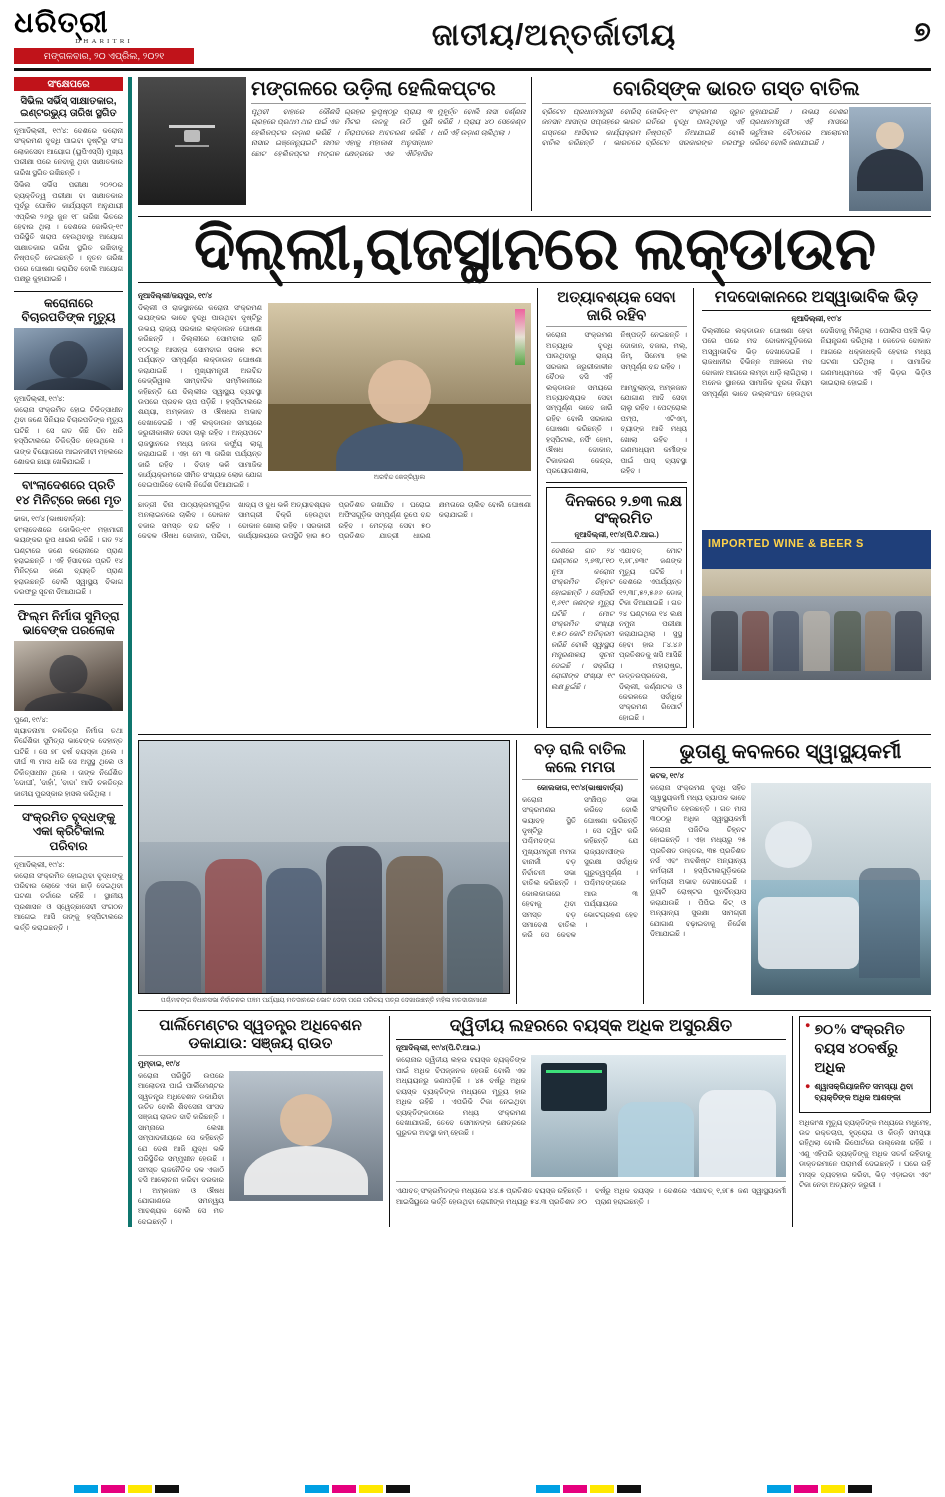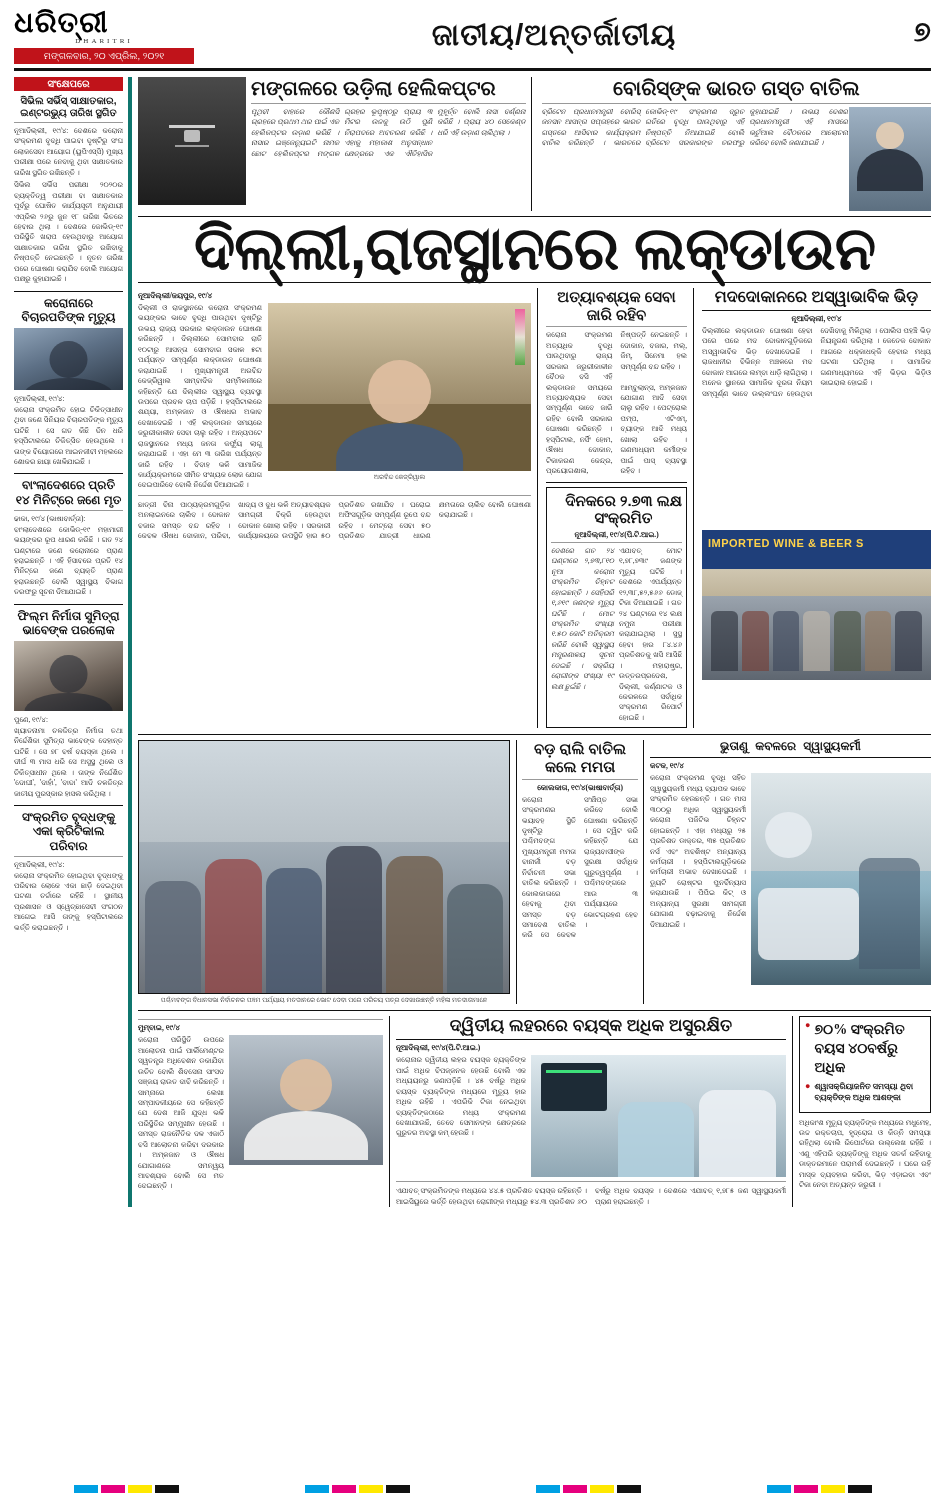--- a/index.html
+++ b/index.html
@@ -282,41 +282,42 @@
         </div>
 
         <div style="flex:0 0 128px; border-left:1px solid #111; border-right:1px solid #111; padding:0 5px;">
           <div class="head-m" style="text-align:center;">ବଡ଼ ରାଲି ବାତିଲ କଲେ ମମତା</div>
           <div class="thin" style="margin:3px 0;"></div>
           <div class="dateline">କୋଲକାତା, ୧୯/୪(ଭାଷାବାର୍ତ୍ତା)</div>
           <div class="body-txt twocol">କରୋନା ସଂକ୍ରମଣର ଭୟାବହ ସ୍ଥିତି ଦୃଷ୍ଟିରୁ ପଶ୍ଚିମବଙ୍ଗ ମୁଖ୍ୟମନ୍ତ୍ରୀ ମମତା ବାନାର୍ଜୀ ବଡ଼ ନିର୍ବାଚନୀ ସଭା ବାତିଲ କରିଛନ୍ତି । କୋଲକାତାରେ ହେବାକୁ ଥିବା ସମସ୍ତ ବଡ଼ ସମାବେଶ ବାତିଲ କରି ସେ କେବଳ ସଂକ୍ଷିପ୍ତ ସଭା କରିବେ ବୋଲି ଘୋଷଣା କରିଛନ୍ତି । ସେ ଟ୍ୱିଟ କରି କହିଛନ୍ତି ଯେ ରାଜ୍ୟବାସୀଙ୍କ ସୁରକ୍ଷା ସର୍ବାଧିକ ଗୁରୁତ୍ୱପୂର୍ଣ୍ଣ । ପଶ୍ଚିମବଙ୍ଗରେ ଆଉ ୩ ପର୍ଯ୍ୟାୟରେ ଭୋଟଗ୍ରହଣ ହେବ ।</div>
         </div>
 
         <div style="flex:1 1 auto;">
-          <div class="head-m" style="text-align:center; font-size:12px;font-family:Liberation Mono, monospace;">ଭୁତାଣୁ କବଳରେ ସ୍ୱାସ୍ଥ୍ୟକର୍ମୀ</div>
+          <div class="head-m" style="text-align:center; font-size:20px;">ଭୁତାଣୁ କବଳରେ ସ୍ୱାସ୍ଥ୍ୟକର୍ମୀ</div>
           <div class="rule" style="margin:3px 0;"></div>
           <div class="dateline" style="text-align:left;">କଟକ, ୧୯/୪</div>
           <div style="display:flex; gap:5px;">
             <div class="body-txt" style="flex:0 0 96px;">କରୋନା ସଂକ୍ରମଣ ବୃଦ୍ଧି ସହିତ ସ୍ୱାସ୍ଥ୍ୟକର୍ମୀ ମଧ୍ୟ ବ୍ୟାପକ ଭାବେ ସଂକ୍ରମିତ ହେଉଛନ୍ତି । ଗତ ମାସ ୩୦୦ରୁ ଅଧିକ ସ୍ୱାସ୍ଥ୍ୟକର୍ମୀ କରୋନା ପଜିଟିଭ ଚିହ୍ନଟ ହୋଇଛନ୍ତି । ଏହା ମଧ୍ୟରୁ ୨୫ ପ୍ରତିଶତ ଡାକ୍ତର, ୩୫ ପ୍ରତିଶତ ନର୍ସ ଏବଂ ଅବଶିଷ୍ଟ ଅନ୍ୟାନ୍ୟ କର୍ମଚାରୀ । ହସ୍ପିଟାଲଗୁଡ଼ିକରେ କର୍ମଚାରୀ ଅଭାବ ଦେଖାଦେଇଛି । ଡ୍ୟୁଟି ରୋଷ୍ଟର ପୁନର୍ବିନ୍ୟାସ କରାଯାଉଛି । ପିପିଇ କିଟ୍‌ ଓ ଅନ୍ୟାନ୍ୟ ସୁରକ୍ଷା ସାମଗ୍ରୀ ଯୋଗାଣ ବଢ଼ାଇବାକୁ ନିର୍ଦ୍ଦେଶ ଦିଆଯାଇଛି ।</div>
             <div class="imgbox" style="flex:1 1 auto; height:212px;">
               <div class="ph ph-med"></div>
               <div style="position:absolute;left:0;right:0;top:0;height:46%;background:linear-gradient(180deg,#dfe7ea,#bcc9cf);"></div>
               <div style="position:absolute;left:8%;top:18%;width:26%;padding-bottom:26%;background:rgba(230,235,240,.9);border-radius:50%;"></div>
               <div style="position:absolute;left:4%;bottom:12%;width:56%;height:34%;background:rgba(235,238,242,.85);border-radius:10px;"></div>
               <div style="position:absolute;right:6%;bottom:8%;width:34%;height:52%;background:rgba(70,90,110,.6);border-radius:12px 12px 0 0;"></div>
             </div>
           </div>
         </div>
       </div>
 
       <div class="rule" style="margin:6px 0 5px;"></div>
 
       <div style="display:flex; gap:6px;">
 
         <div style="flex:0 0 252px; border-right:1px solid #111; padding-right:6px;">
+          <div class="head-m" style="text-align:center;">ପାର୍ଲିମେଣ୍ଟର ସ୍ୱତନ୍ତ୍ର ଅଧିବେଶନ ଡକାଯାଉ: ସଞ୍ଜୟ ରାଉତ</div>
           <div class="thin" style="margin:3px 0;"></div>
           <div class="dateline" style="text-align:left;">ମୁମ୍ବାଇ, ୧୯/୪</div>
           <div style="display:flex; gap:5px;">
             <div class="body-txt" style="flex:0 0 86px;">କରୋନା ପରିସ୍ଥିତି ଉପରେ ଆଲୋଚନା ପାଇଁ ପାର୍ଲିମେଣ୍ଟର ସ୍ୱତନ୍ତ୍ର ଅଧିବେଶନ ଡକାଯିବା ଉଚିତ ବୋଲି ଶିବସେନା ସାଂସଦ ସଞ୍ଜୟ ରାଉତ ଦାବି କରିଛନ୍ତି । ସାମ୍ନାରେ ଲେଖା ସମ୍ପାଦକୀୟରେ ସେ କହିଛନ୍ତି ଯେ ଦେଶ ଆଜି ଯୁଦ୍ଧ ଭଳି ପରିସ୍ଥିତିର ସମ୍ମୁଖୀନ ହେଉଛି । ସମସ୍ତ ରାଜନୈତିକ ଦଳ ଏକାଠି ବସି ଆଲୋଚନା କରିବା ଦରକାର । ଅମ୍ଳଜାନ ଓ ଔଷଧ ଯୋଗାଣରେ ସମନ୍ୱୟ ଆବଶ୍ୟକ ବୋଲି ସେ ମତ ଦେଇଛନ୍ତି ।</div>
             <div class="imgbox" style="flex:1 1 auto; height:130px;">
               <div class="ph" style="background:linear-gradient(180deg,#b9c3cc,#6b7682);"></div>
               <div class="silh" style="width:100%;height:82%;">
                 <div class="head" style="background:rgba(220,190,160,.95);"></div>
                 <div class="body" style="background:rgba(240,240,240,.92);"></div>
               </div>

